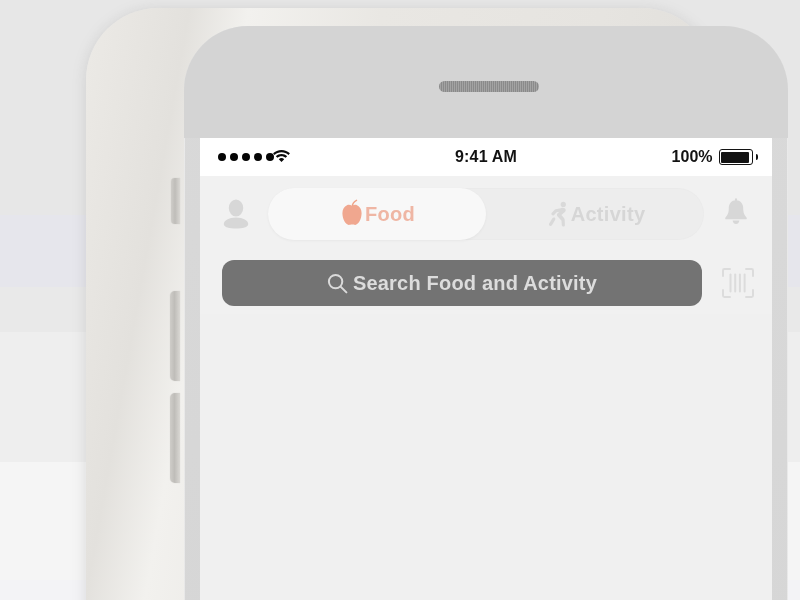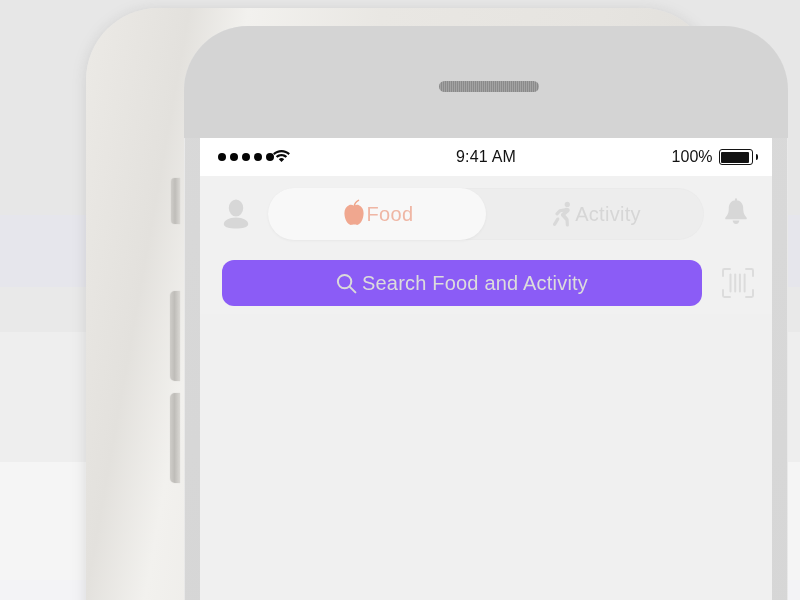--- a/index.html
+++ b/index.html
@@ -9,20 +9,21 @@
     height: 600px;
     overflow: hidden;
     font-family: "Liberation Sans", sans-serif;
   }
 
   #stage {
     position: relative;
     width: 800px;
     height: 600px;
     background: #ececec;
+    font-weight: bold;
   }
 
   
   .bg-band { position: absolute; left: 0; width: 800px; }
   .band-1 { top: 0;   height: 215px; background: #e7e7e7; }
   .band-2 { top: 215px; height: 72px;  background: #e6e6ec; }
   .band-3 { top: 287px; height: 45px;  background: #e9e9e9; }
   .band-4 { top: 332px; height: 130px; background: #eeeeee; }
   .band-5 { top: 462px; height: 118px; background: #f5f5f5; }
   .band-6 { top: 580px; height: 20px;  background: #f3f3f6; }
@@ -166,21 +167,21 @@
     height: 62px;
     background: #f1f1f1;
     display: flex;
     align-items: center;
     padding: 0 8px 0 22px;
     gap: 10px;
   }
   #search-field {
     flex: 1;
     height: 46px;
-    background: #8b5cf6;
+    background: #737373;
     border-radius: 12px;
     display: flex;
     align-items: center;
     justify-content: center;
     gap: 5px;
   }
   #search-placeholder {
     font-size: 20px;
     color: #dcdcdc;
     letter-spacing: 0.2px;

